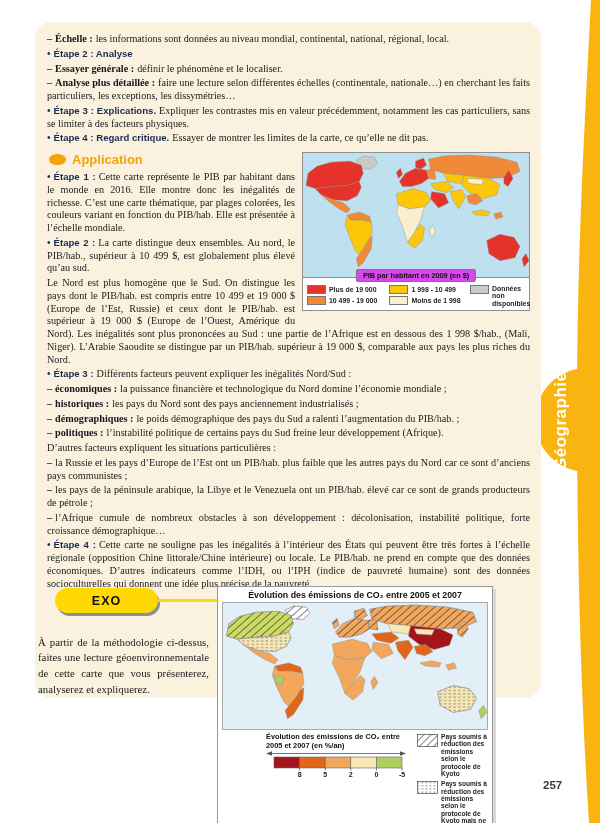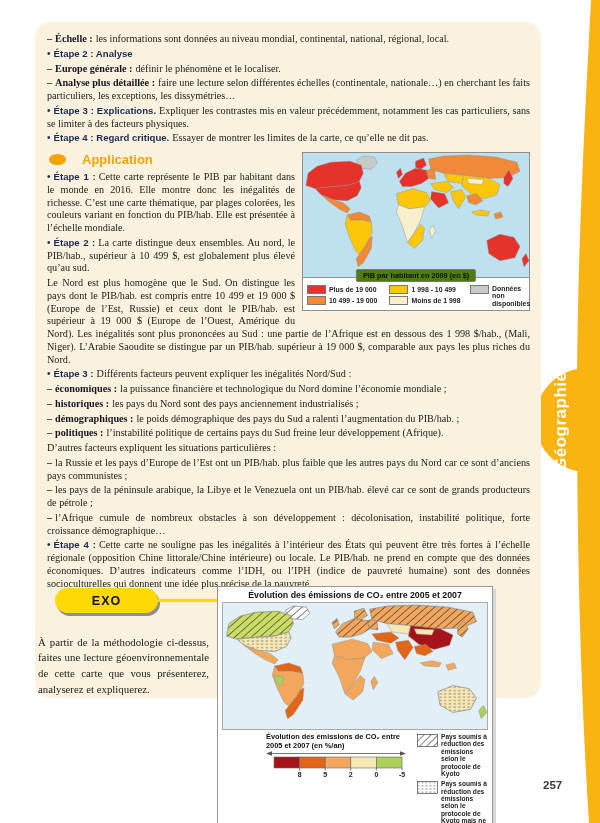--- a/index.html
+++ b/index.html
@@ -20,30 +20,30 @@
       border-radius:16px;box-sizing:border-box;padding:9px 11px 10px 12px;overflow:hidden;}
   .mi,.ap{font-size:10.2px;line-height:1.25;margin:2px 0;text-align:justify;}
   .mk{font-weight:bold;margin-right:3px;}
   .mk:empty{margin:0;}
   .lb-serif{font-weight:bold;color:#15151f;margin-right:3px;}
   .lb-sans{font-family:"Liberation Sans",sans-serif;font-weight:bold;color:#1b2a50;
       font-size:9.6px;margin-right:3px;}
   .lb-sans:empty,.lb-serif:empty{margin:0;}
   .mk-sans{color:#1b2a50;}
 
-  .app-header{display:flex;align-items:center;gap:16px;margin:7px 0 4px 2px;}
+  .app-header{display:flex;align-items:center;gap:6px;margin:7px 0 4px 2px;}
   .app-dot{width:17px;height:11px;border-radius:50%;background:#f6a300;}
   .app-title{font-family:"Liberation Sans",sans-serif;font-weight:bold;font-size:13px;color:#f6a300;}
 
   
   .map1{float:right;width:228px;margin:0 0 5px 7px;border:1px solid #8f8f8f;background:#ffffff;box-sizing:border-box;}
   .map1 svg.worldmap{display:block;width:100%;height:124px;background:#bfe0ef;}
   .m1-legend{position:relative;border-top:1px solid #8f8f8f;padding:7px 3px 3px 4px;background:#ffffff;}
   .m1-legtitle{position:absolute;top:-9px;left:50%;transform:translateX(-50%);
-      background:#4d7c0f;border:1px solid #777;border-radius:2px;padding:1px 6px;
+      background:#d946ef;border:1px solid #777;border-radius:2px;padding:1px 6px;
       font-family:"Liberation Sans",sans-serif;font-weight:bold;font-size:7.3px;color:#111;white-space:nowrap;}
   .m1-cols{display:flex;}
   .m1-col{display:flex;flex-direction:column;gap:2px;}
   .m1-col1{width:84px;}.m1-col2{width:82px;}.m1-col3{width:56px;}
   .lrow{display:flex;align-items:center;gap:3px;font-family:"Liberation Sans",sans-serif;
       font-weight:600;font-size:6.9px;color:#222;line-height:1.05;}
   .lrow.top{align-items:flex-start;}
   .sw{width:19px;height:9px;border:0.5px solid #777;flex:0 0 auto;box-sizing:border-box;}
 
   
@@ -122,21 +122,21 @@
 
   <div class="metho-box">
 
     <p class="mi">
       <span class="mk">–</span><span class="lb-serif">Échelle :</span><span>les informations sont données au niveau mondial, continental, national, régional, local.</span>
     </p>
     <p class="mi">
       <span class="mk mk-sans">•</span><span class="lb-sans">Étape 2 : Analyse</span><span></span>
     </p>
     <p class="mi">
-      <span class="mk">–</span><span class="lb-serif">Europe générale :</span><span>définir le phénomène et le localiser.</span>
+      <span class="mk">–</span><span class="lb-serif">Essayer générale :</span><span>définir le phénomène et le localiser.</span>
     </p>
     <p class="mi">
       <span class="mk">–</span><span class="lb-serif">Analyse plus détaillée :</span><span>faire une lecture selon différentes échelles (continentale, nationale…) en cherchant les faits particuliers, les exceptions, les dissymétries…</span>
     </p>
     <p class="mi">
       <span class="mk mk-sans">•</span><span class="lb-sans">Étape 3 : Explications.</span><span>Expliquer les contrastes mis en valeur précédemment, notamment les cas particuliers, sans se limiter à des facteurs physiques.</span>
     </p>
     <p class="mi">
       <span class="mk mk-sans">•</span><span class="lb-sans">Étape 4 : Regard critique.</span><span>Essayer de montrer les limites de la carte, ce qu’elle ne dit pas.</span>
     </p>

